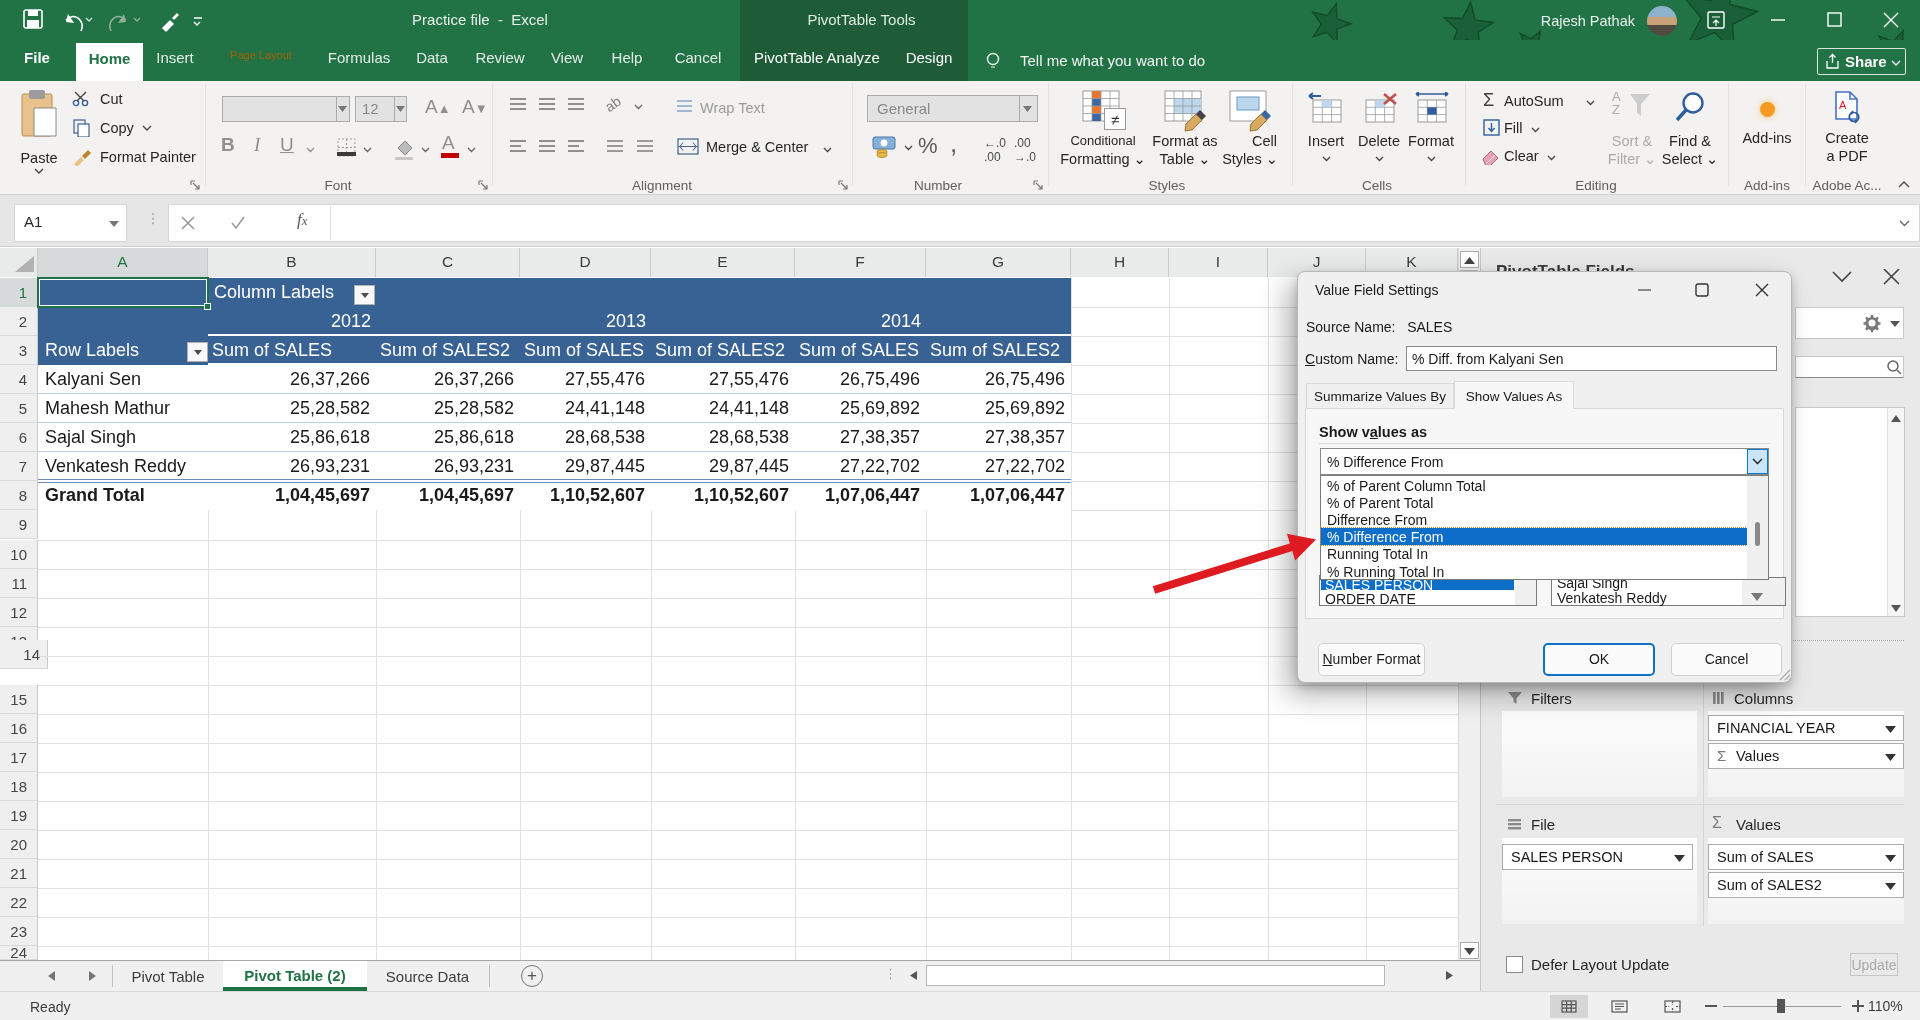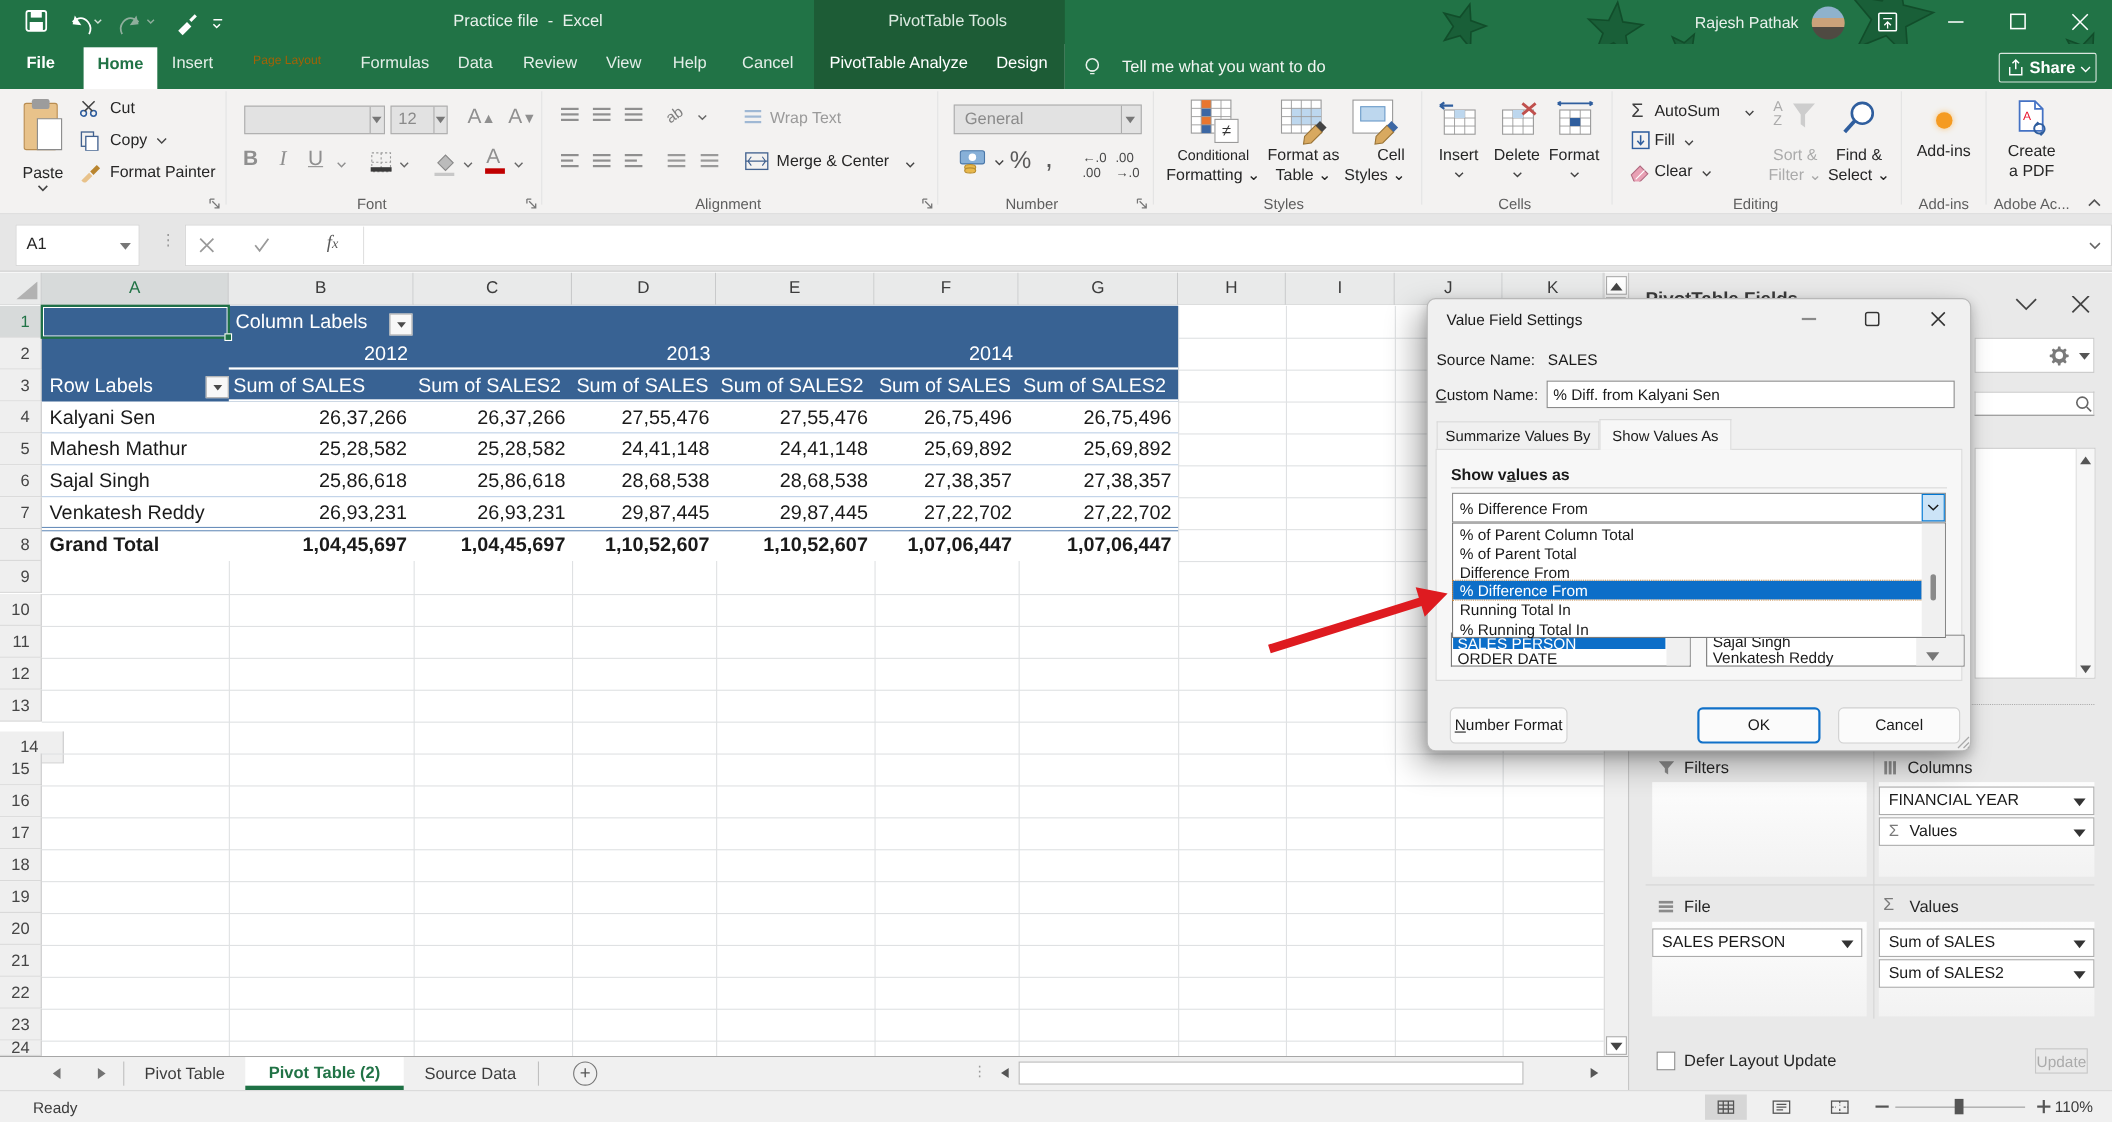--- a/index.html
+++ b/index.html
@@ -380,21 +380,21 @@
 <div class="ab nw" style="left:0;top:365.1px;width:38px;height:29.1px;background:#EFEFEF;border-right:1px solid #C9CACB;border-bottom:1px solid #D9D9D9;font-size:15px;color:#454545;text-align:right;padding-right:10px;line-height:29px;">4</div>
 <div class="ab nw" style="left:0;top:394.2px;width:38px;height:29.1px;background:#EFEFEF;border-right:1px solid #C9CACB;border-bottom:1px solid #D9D9D9;font-size:15px;color:#454545;text-align:right;padding-right:10px;line-height:29px;">5</div>
 <div class="ab nw" style="left:0;top:423.2px;width:38px;height:29.1px;background:#EFEFEF;border-right:1px solid #C9CACB;border-bottom:1px solid #D9D9D9;font-size:15px;color:#454545;text-align:right;padding-right:10px;line-height:29px;">6</div>
 <div class="ab nw" style="left:0;top:452.3px;width:38px;height:29.1px;background:#EFEFEF;border-right:1px solid #C9CACB;border-bottom:1px solid #D9D9D9;font-size:15px;color:#454545;text-align:right;padding-right:10px;line-height:29px;">7</div>
 <div class="ab nw" style="left:0;top:481.4px;width:38px;height:29.1px;background:#EFEFEF;border-right:1px solid #C9CACB;border-bottom:1px solid #D9D9D9;font-size:15px;color:#454545;text-align:right;padding-right:10px;line-height:29px;">8</div>
 <div class="ab nw" style="left:0;top:510.4px;width:38px;height:29.1px;background:#EFEFEF;border-right:1px solid #C9CACB;border-bottom:1px solid #D9D9D9;font-size:15px;color:#454545;text-align:right;padding-right:10px;line-height:29px;">9</div>
 <div class="ab nw" style="left:0;top:539.5px;width:38px;height:29.1px;background:#EFEFEF;border-right:1px solid #C9CACB;border-bottom:1px solid #D9D9D9;font-size:15px;color:#454545;text-align:right;padding-right:10px;line-height:29px;">10</div>
 <div class="ab nw" style="left:0;top:568.5px;width:38px;height:29.1px;background:#EFEFEF;border-right:1px solid #C9CACB;border-bottom:1px solid #D9D9D9;font-size:15px;color:#454545;text-align:right;padding-right:10px;line-height:29px;">11</div>
 <div class="ab nw" style="left:0;top:597.5px;width:38px;height:29.1px;background:#EFEFEF;border-right:1px solid #C9CACB;border-bottom:1px solid #D9D9D9;font-size:15px;color:#454545;text-align:right;padding-right:10px;line-height:29px;">12</div>
 <div class="ab nw" style="left:0;top:626.6px;width:38px;height:29.1px;background:#EFEFEF;border-right:1px solid #C9CACB;border-bottom:1px solid #D9D9D9;font-size:15px;color:#454545;text-align:right;padding-right:10px;line-height:29px;">13</div>
-<div class="ab nw" style="left:0;top:665px;width:58px;height:29.1px;background:#EFEFEF;border-right:1px solid #C9CACB;border-bottom:1px solid #D9D9D9;font-size:15px;color:#454545;text-align:right;padding-right:22px;line-height:29px;">14</div>
+<div class="ab nw" style="left:0;top:640px;width:48px;height:29.1px;background:#EFEFEF;border-right:1px solid #C9CACB;border-bottom:1px solid #D9D9D9;font-size:15px;color:#454545;text-align:right;padding-right:7px;line-height:29px;">14</div>
 <div class="ab nw" style="left:0;top:684.7px;width:38px;height:29.1px;background:#EFEFEF;border-right:1px solid #C9CACB;border-bottom:1px solid #D9D9D9;font-size:15px;color:#454545;text-align:right;padding-right:10px;line-height:29px;">15</div>
 <div class="ab nw" style="left:0;top:713.8px;width:38px;height:29.1px;background:#EFEFEF;border-right:1px solid #C9CACB;border-bottom:1px solid #D9D9D9;font-size:15px;color:#454545;text-align:right;padding-right:10px;line-height:29px;">16</div>
 <div class="ab nw" style="left:0;top:742.8px;width:38px;height:29.1px;background:#EFEFEF;border-right:1px solid #C9CACB;border-bottom:1px solid #D9D9D9;font-size:15px;color:#454545;text-align:right;padding-right:10px;line-height:29px;">17</div>
 <div class="ab nw" style="left:0;top:771.9px;width:38px;height:29.1px;background:#EFEFEF;border-right:1px solid #C9CACB;border-bottom:1px solid #D9D9D9;font-size:15px;color:#454545;text-align:right;padding-right:10px;line-height:29px;">18</div>
 <div class="ab nw" style="left:0;top:800.9px;width:38px;height:29.1px;background:#EFEFEF;border-right:1px solid #C9CACB;border-bottom:1px solid #D9D9D9;font-size:15px;color:#454545;text-align:right;padding-right:10px;line-height:29px;">19</div>
 <div class="ab nw" style="left:0;top:830.0px;width:38px;height:29.1px;background:#EFEFEF;border-right:1px solid #C9CACB;border-bottom:1px solid #D9D9D9;font-size:15px;color:#454545;text-align:right;padding-right:10px;line-height:29px;">20</div>
 <div class="ab nw" style="left:0;top:859.0px;width:38px;height:29.1px;background:#EFEFEF;border-right:1px solid #C9CACB;border-bottom:1px solid #D9D9D9;font-size:15px;color:#454545;text-align:right;padding-right:10px;line-height:29px;">21</div>
 <div class="ab nw" style="left:0;top:888.1px;width:38px;height:29.1px;background:#EFEFEF;border-right:1px solid #C9CACB;border-bottom:1px solid #D9D9D9;font-size:15px;color:#454545;text-align:right;padding-right:10px;line-height:29px;">22</div>
 <div class="ab nw" style="left:0;top:917.1px;width:38px;height:29.1px;background:#EFEFEF;border-right:1px solid #C9CACB;border-bottom:1px solid #D9D9D9;font-size:15px;color:#454545;text-align:right;padding-right:10px;line-height:29px;">23</div>
 <div class="ab nw" style="left:0;top:946.1px;width:38px;height:13.9px;background:#EFEFEF;border-right:1px solid #C9CACB;border-bottom:1px solid #D9D9D9;font-size:15px;color:#454545;text-align:right;padding-right:10px;line-height:14px;">24</div>

